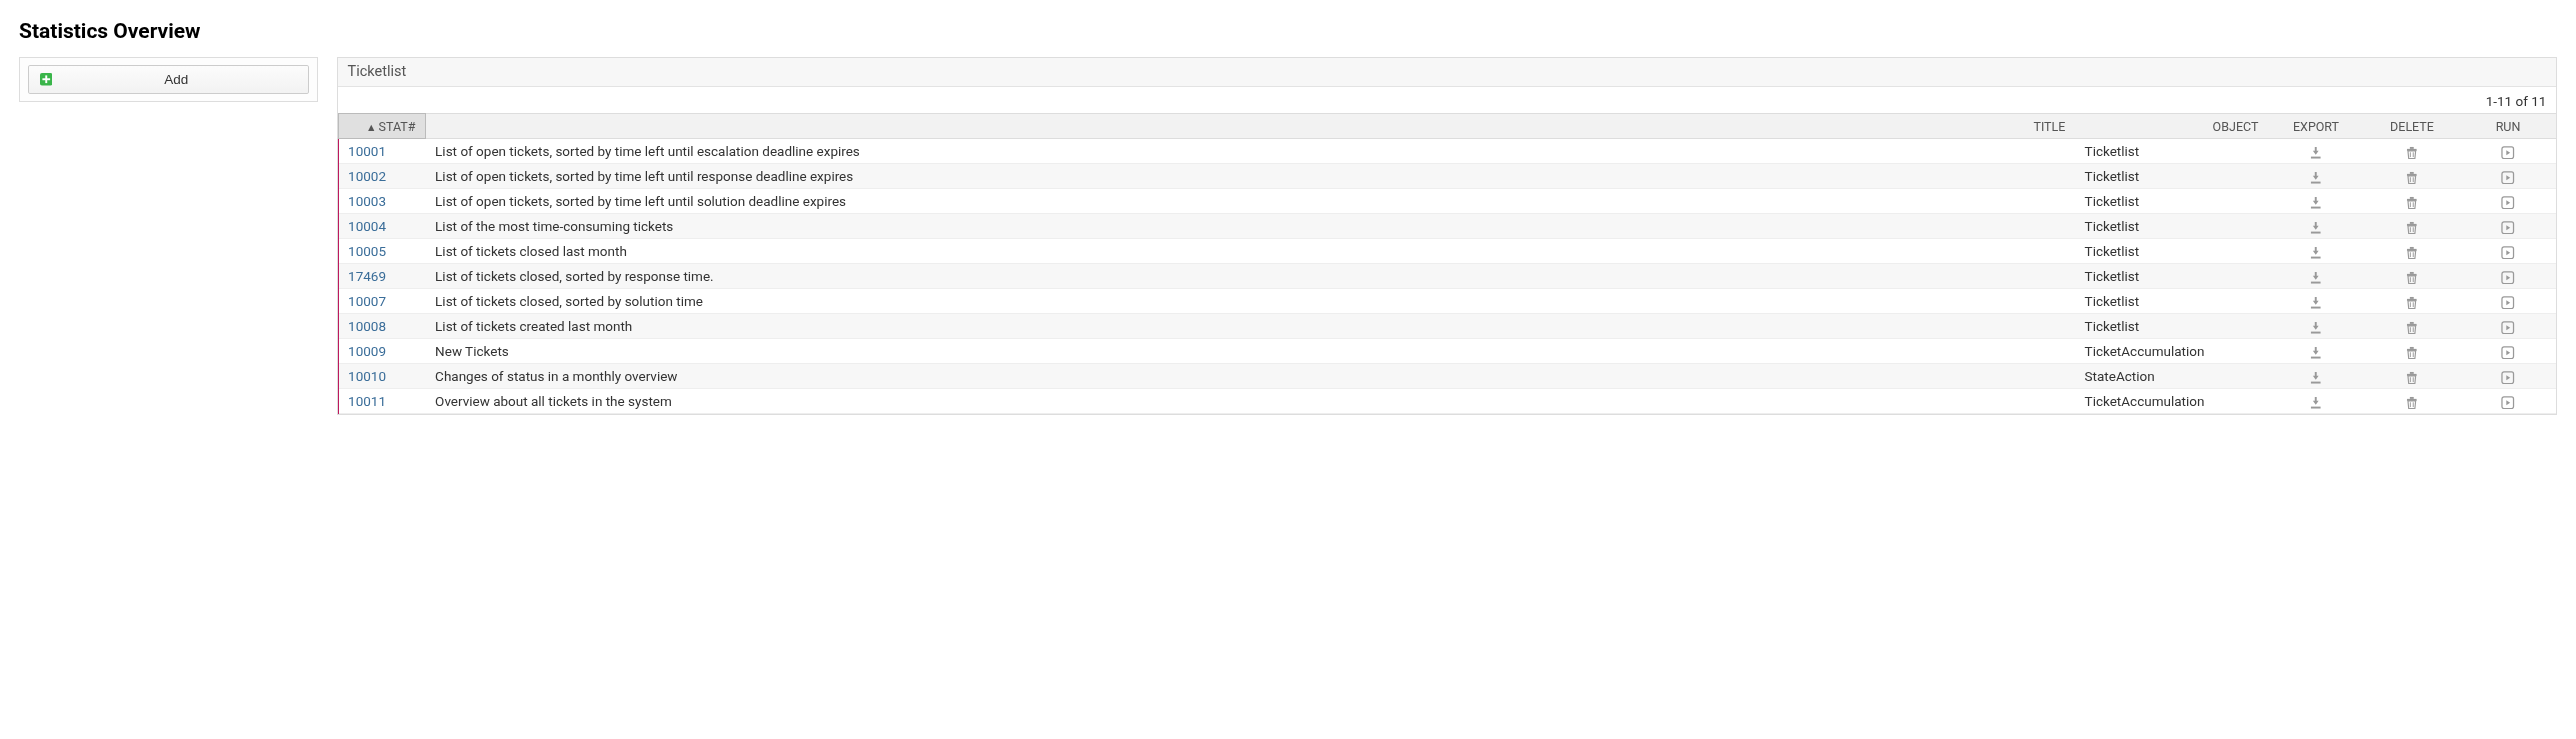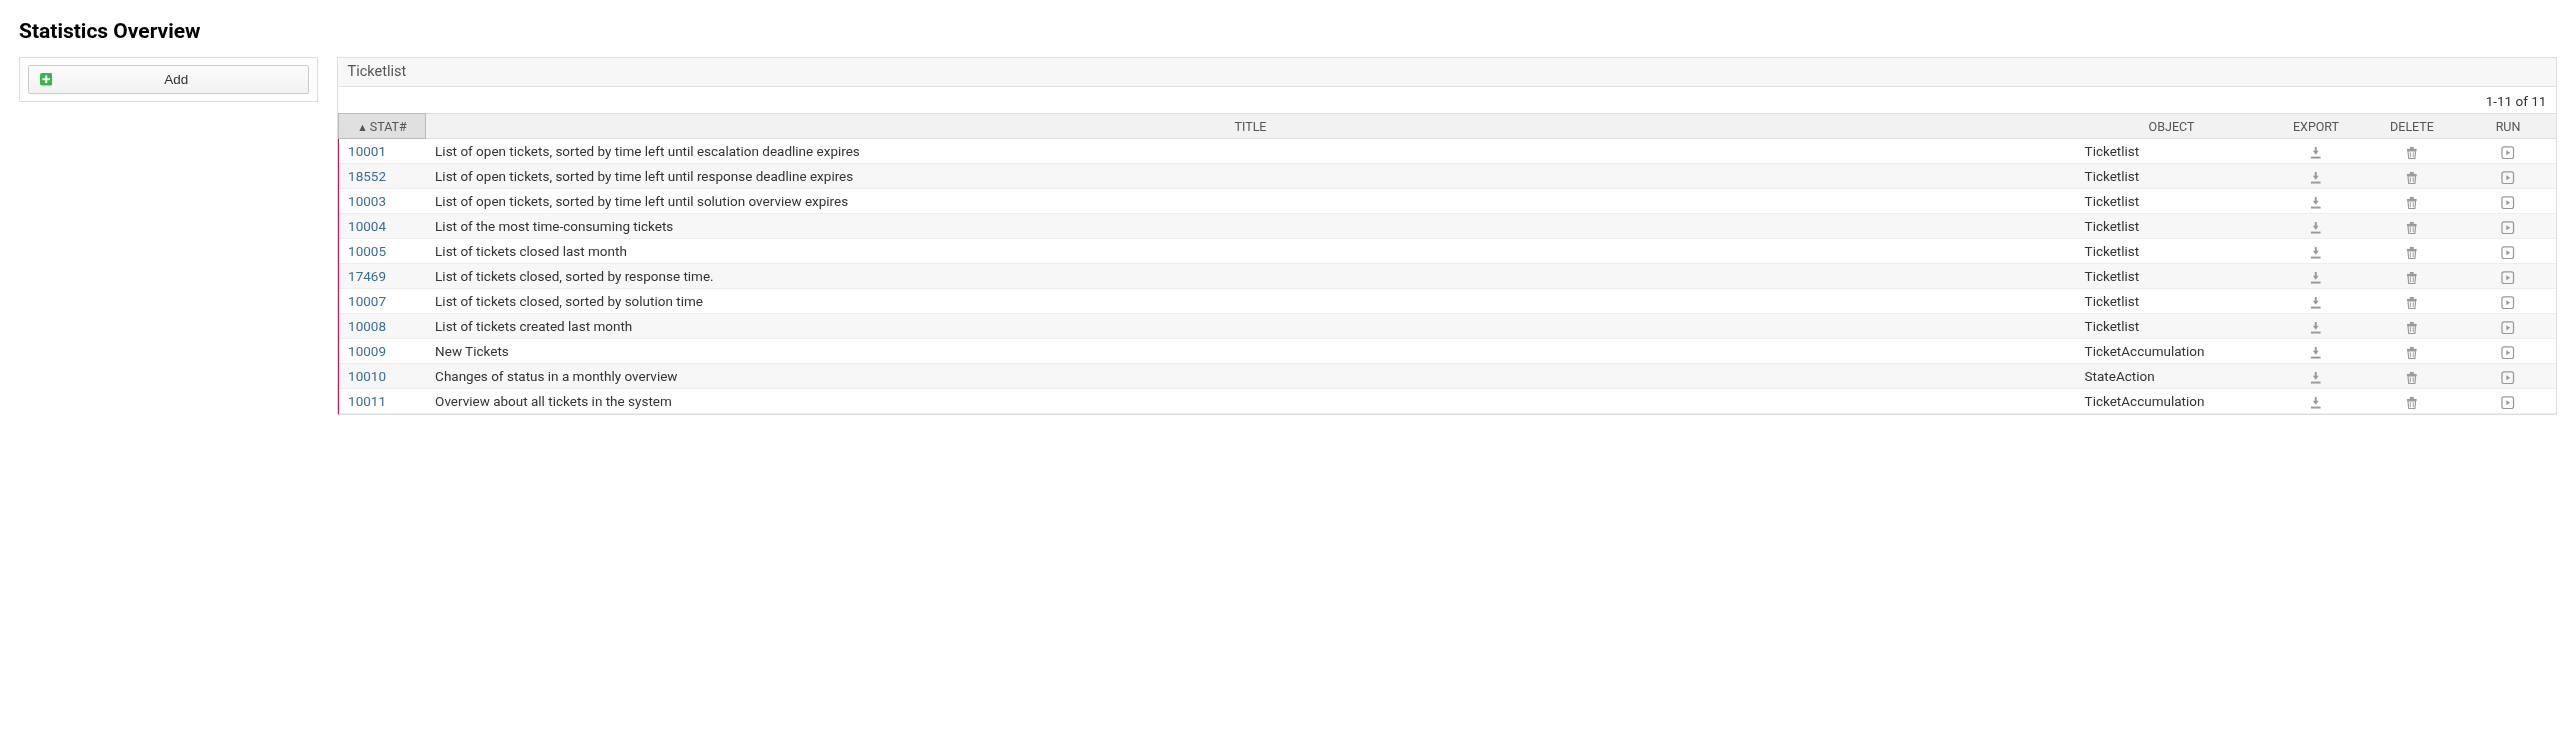--- a/index.html
+++ b/index.html
@@ -79,21 +79,21 @@
 table.stats {
   width: 100%;
   border-collapse: collapse;
   font-size: 13.5px;
 }
 table.stats thead th {
   background: #f2f2f2;
   border-top: 1px solid #ddd;
   border-bottom: 1px solid #ddd;
   padding: 4.8px 9.6px;
-  text-align: center;
+  text-align: right;
   font-weight: 400;
   color: #555;
   text-transform: uppercase;
   font-size: 12.5px;
 }
 table.stats thead th.stat-col {
   background: #e0e0e0;
   border: 1px solid #bbb;
 }
 table.stats thead th.center { text-align: center; }
@@ -175,42 +175,42 @@
                       <path d="M2 5 L10 5 L9.2 13 L2.8 13 Z" fill="none" stroke="#999" stroke-width="1.2"></path>
                       <line x1="4.5" y1="6.5" x2="4.5" y2="11.5" stroke="#999" stroke-width="1"></line>
                       <line x1="7.5" y1="6.5" x2="7.5" y2="11.5" stroke="#999" stroke-width="1"></line>
                     </svg></span></td>
                 <td class="icon-cell col-action"><span><svg width="13.5" height="13.5" viewBox="0 0 14 14">
                       <rect x="1" y="1" width="12" height="12" rx="2" fill="none" stroke="#999" stroke-width="1.3"></rect>
                       <path d="M5.5 4.5 L9.5 7 L5.5 9.5 Z" fill="#999"></path>
                     </svg></span></td>
               </tr>
               <tr>
-                <td class="col-stat"><a class="stat-link">18552</a></td>
+                <td class="col-stat"><a class="stat-link">10002</a></td>
                 <td>List of open tickets, sorted by time left until response deadline expires</td>
                 <td class="col-object">Ticketlist</td>
                 <td class="icon-cell col-action"><span><svg width="13.5" height="13.5" viewBox="0 0 14 14">
                       <path d="M7 9 L4 5 L6 5 L6 1 L8 1 L8 5 L10 5 Z" fill="#999"></path>
                       <rect x="2" y="11" width="10" height="2" fill="#999"></rect>
                     </svg></span></td>
                 <td class="icon-cell col-action"><span><svg width="11.6" height="13.5" viewBox="0 0 12 14">
                       <rect x="1" y="3" width="10" height="2" fill="#999"></rect>
                       <rect x="4" y="1" width="4" height="2" fill="#999"></rect>
                       <path d="M2 5 L10 5 L9.2 13 L2.8 13 Z" fill="none" stroke="#999" stroke-width="1.2"></path>
                       <line x1="4.5" y1="6.5" x2="4.5" y2="11.5" stroke="#999" stroke-width="1"></line>
                       <line x1="7.5" y1="6.5" x2="7.5" y2="11.5" stroke="#999" stroke-width="1"></line>
                     </svg></span></td>
                 <td class="icon-cell col-action"><span><svg width="13.5" height="13.5" viewBox="0 0 14 14">
                       <rect x="1" y="1" width="12" height="12" rx="2" fill="none" stroke="#999" stroke-width="1.3"></rect>
                       <path d="M5.5 4.5 L9.5 7 L5.5 9.5 Z" fill="#999"></path>
                     </svg></span></td>
               </tr>
               <tr>
                 <td class="col-stat"><a class="stat-link">10003</a></td>
-                <td>List of open tickets, sorted by time left until solution overview expires</td>
+                <td>List of open tickets, sorted by time left until solution deadline expires</td>
                 <td class="col-object">Ticketlist</td>
                 <td class="icon-cell col-action"><span><svg width="13.5" height="13.5" viewBox="0 0 14 14">
                       <path d="M7 9 L4 5 L6 5 L6 1 L8 1 L8 5 L10 5 Z" fill="#999"></path>
                       <rect x="2" y="11" width="10" height="2" fill="#999"></rect>
                     </svg></span></td>
                 <td class="icon-cell col-action"><span><svg width="11.6" height="13.5" viewBox="0 0 12 14">
                       <rect x="1" y="3" width="10" height="2" fill="#999"></rect>
                       <rect x="4" y="1" width="4" height="2" fill="#999"></rect>
                       <path d="M2 5 L10 5 L9.2 13 L2.8 13 Z" fill="none" stroke="#999" stroke-width="1.2"></path>
                       <line x1="4.5" y1="6.5" x2="4.5" y2="11.5" stroke="#999" stroke-width="1"></line>

